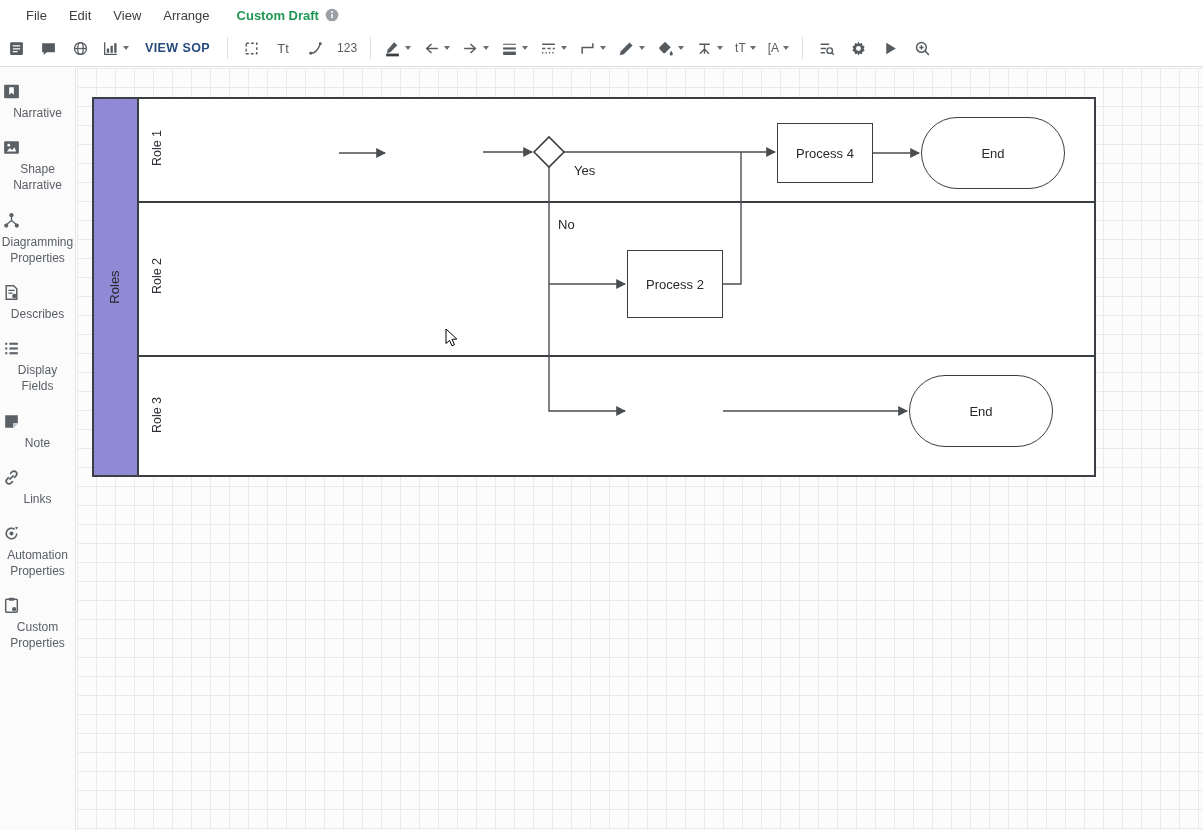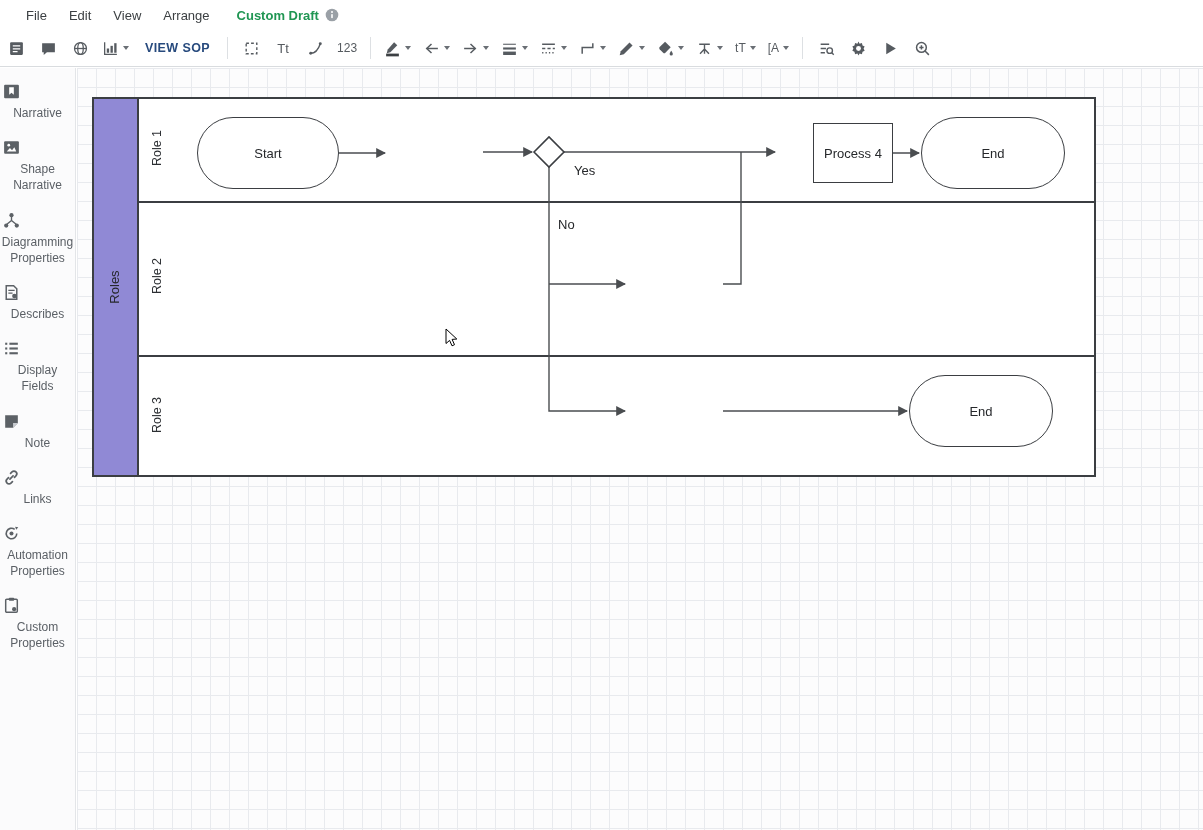--- a/index.html
+++ b/index.html
@@ -338,23 +338,23 @@
       <path d="M487 84 H698" marker-end="url(#arr)"></path>
       <path d="M472 99 V343 H548" marker-end="url(#arr)"></path>
       <path d="M472 216 H548" marker-end="url(#arr)"></path>
       <path d="M646 216 H664 V84"></path>
       <path d="M796 85 H842" marker-end="url(#arr)"></path>
       <path d="M646 343 H830" marker-end="url(#arr)"></path>
     </g>
     <polygon points="457,84 472,69 487,84 472,99" fill="#ffffff" stroke="#3b3e42" stroke-width="1.6"></polygon>
   </svg>
 
-  <div class="node terminator" style="left:120px; top:49px;  width:142px; height:72px;">Start</div>
-  <div class="node" style="left:700px; top:55px;  width:80px;  height:60px;margin-left:36px;">Process 4</div>
+  <div class="node" style="left:700px; top:55px;  width:96px;  height:60px;">Process 4</div>
   <div class="node terminator" style="left:844px; top:49px;  width:144px; height:72px;">End</div>
+  <div class="node" style="left:550px; top:182px; width:96px;  height:68px;">Process 2</div>
   <div class="node terminator" style="left:832px; top:307px; width:144px; height:72px;">End</div>
 
   <div class="edge-label" style="left:497px; top:58px;">Yes</div>
   <div class="edge-label" style="left:481px; top:112px;">No</div>
 
   <svg class="cursor" viewBox="0 0 15 21">
     <polygon points="1,1 1,15.5 4.6,12.4 7,17.8 9.5,16.7 7.1,11.4 11.8,11" fill="#fff" stroke="#000" stroke-width="1"></polygon>
   </svg>
 </div>
 

